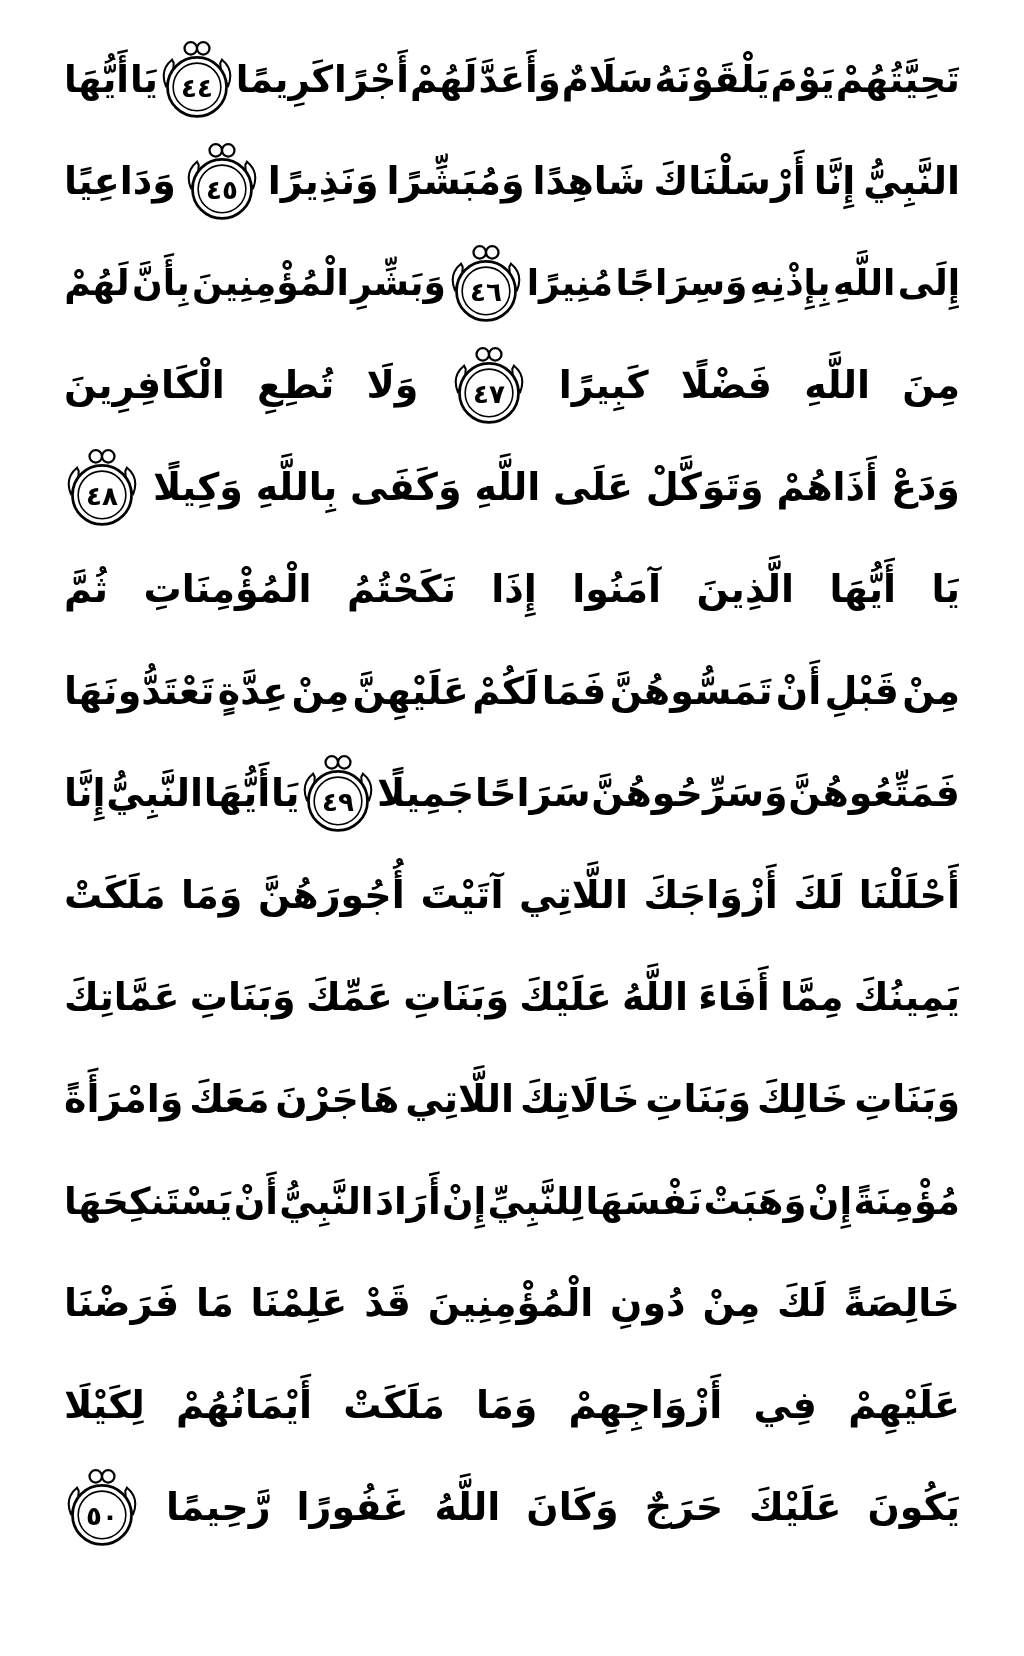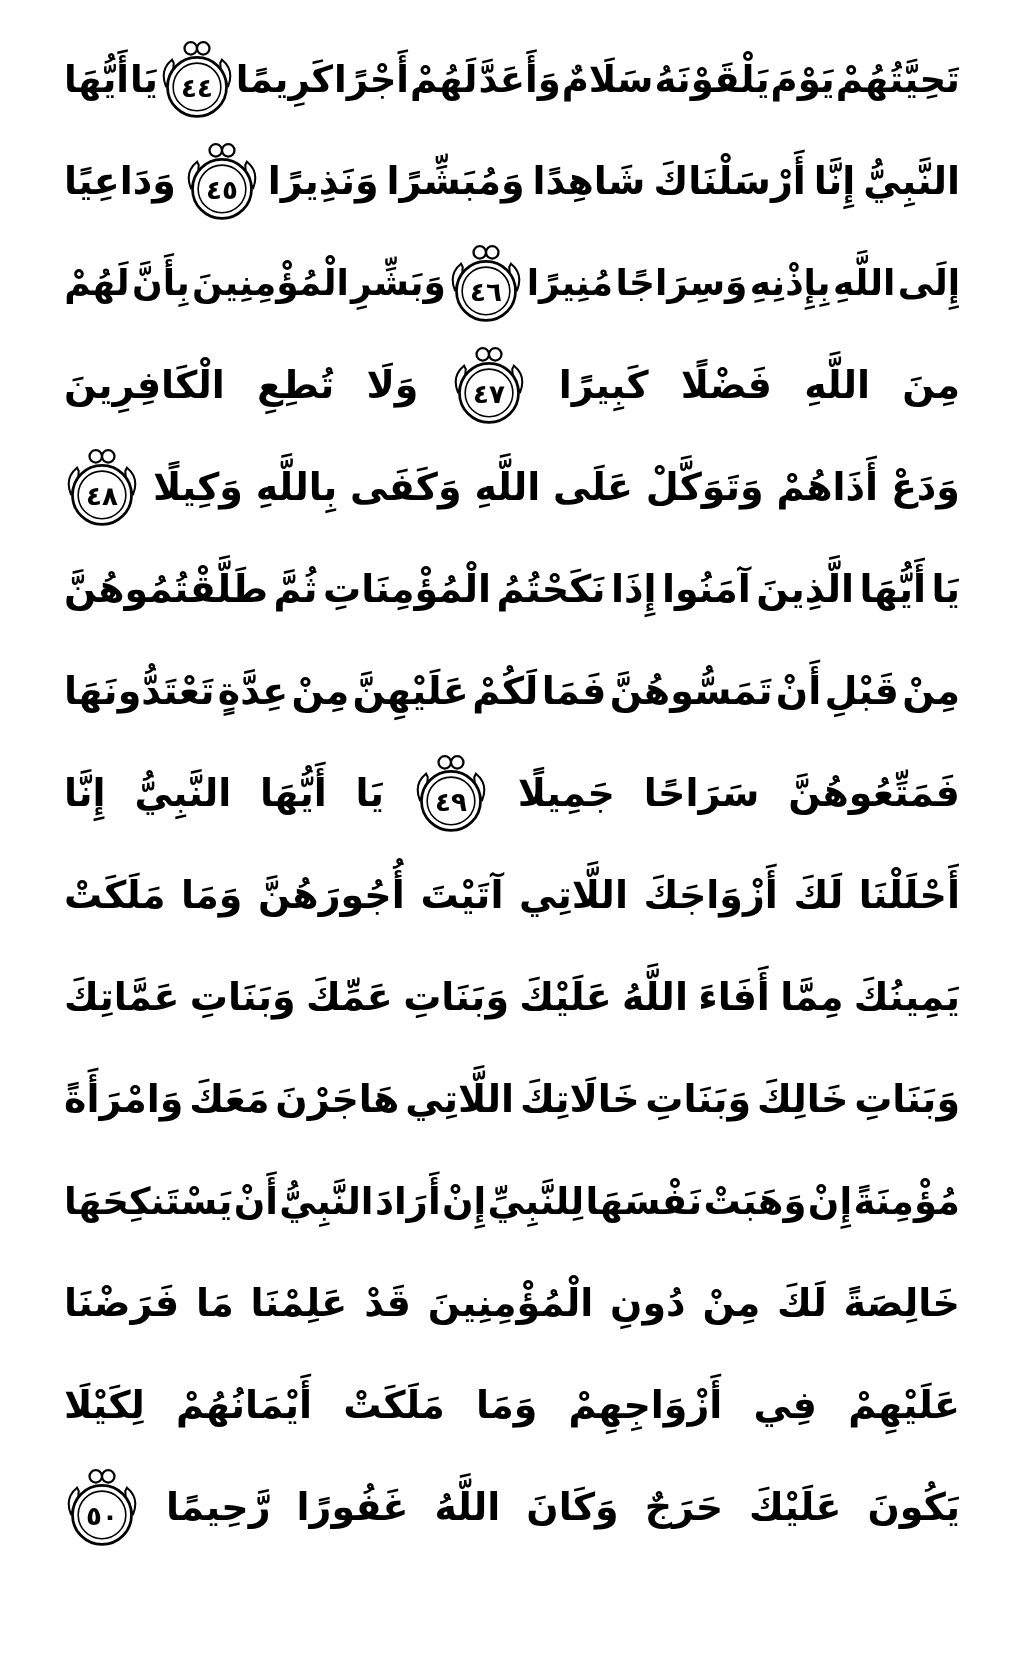--- a/index.html
+++ b/index.html
@@ -173,36 +173,36 @@
       </div>
       <div class="line">
         <span class="word">يَا</span>
         <span class="word">أَيُّهَا</span>
         <span class="word">الَّذِينَ</span>
         <span class="word">آمَنُوا</span>
         <span class="word">إِذَا</span>
         <span class="word">نَكَحْتُمُ</span>
         <span class="word">الْمُؤْمِنَاتِ</span>
         <span class="word">ثُمَّ</span>
-        <span class="word">طَلَّقْتُمُوهُنَّ</span>
       </div>
       <div class="line">
         <span class="word">مِنْ</span>
         <span class="word">قَبْلِ</span>
         <span class="word">أَنْ</span>
         <span class="word">تَمَسُّوهُنَّ</span>
         <span class="word">فَمَا</span>
         <span class="word">لَكُمْ</span>
         <span class="word">عَلَيْهِنَّ</span>
         <span class="word">مِنْ</span>
         <span class="word">عِدَّةٍ</span>
         <span class="word">تَعْتَدُّونَهَا</span>
       </div>
       <div class="line">
         <span class="word">فَمَتِّعُوهُنَّ</span>
+        <span class="word">وَسَرِّحُوهُنَّ</span>
         <span class="word">سَرَاحًا</span>
         <span class="word">جَمِيلًا</span>
         <span class="ayah-marker">
           <svg viewBox="0 0 64 74" xmlns="http://www.w3.org/2000/svg">
             <circle cx="26.5" cy="10" r="5.5" fill="#ffffff" stroke="#000000" stroke-width="2"></circle>
             <circle cx="37.5" cy="10" r="5.5" fill="#ffffff" stroke="#000000" stroke-width="2"></circle>
             <path d="M10 20 Q-1 29 4.5 43 Q11.5 35 11.5 23 Z" fill="#ffffff" stroke="#000000" stroke-width="1.8"></path>
             <path d="M54 20 Q65 29 59.5 43 Q52.5 35 52.5 23 Z" fill="#ffffff" stroke="#000000" stroke-width="1.8"></path>
             <circle cx="32" cy="44" r="26" fill="#ffffff" stroke="#000000" stroke-width="2.4"></circle>
             <circle cx="32" cy="44" r="21" fill="none" stroke="#000000" stroke-width="1.4"></circle>

